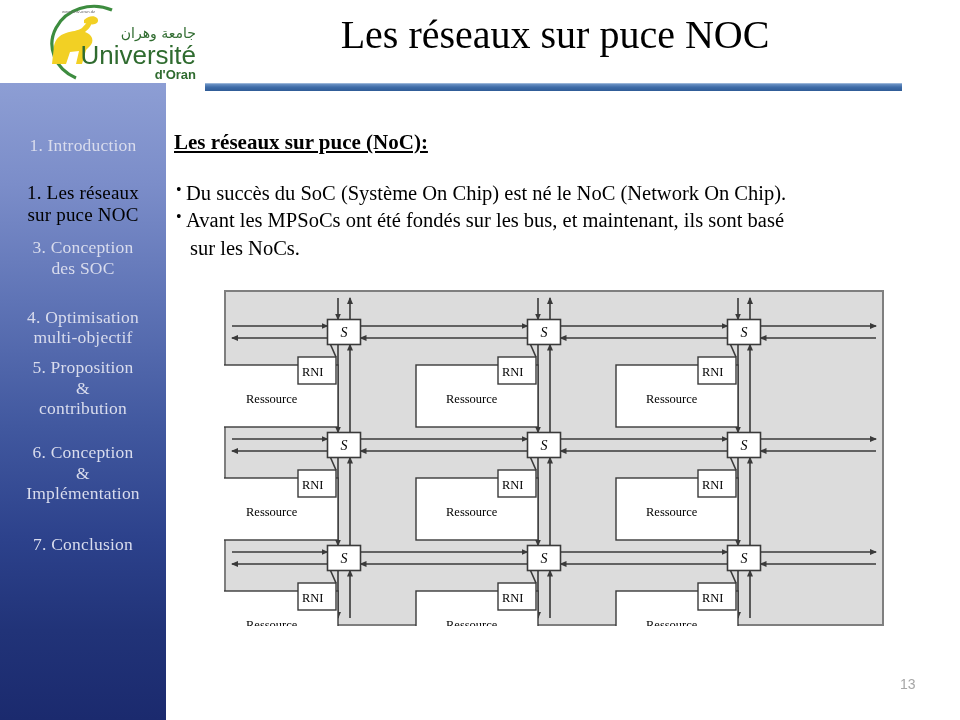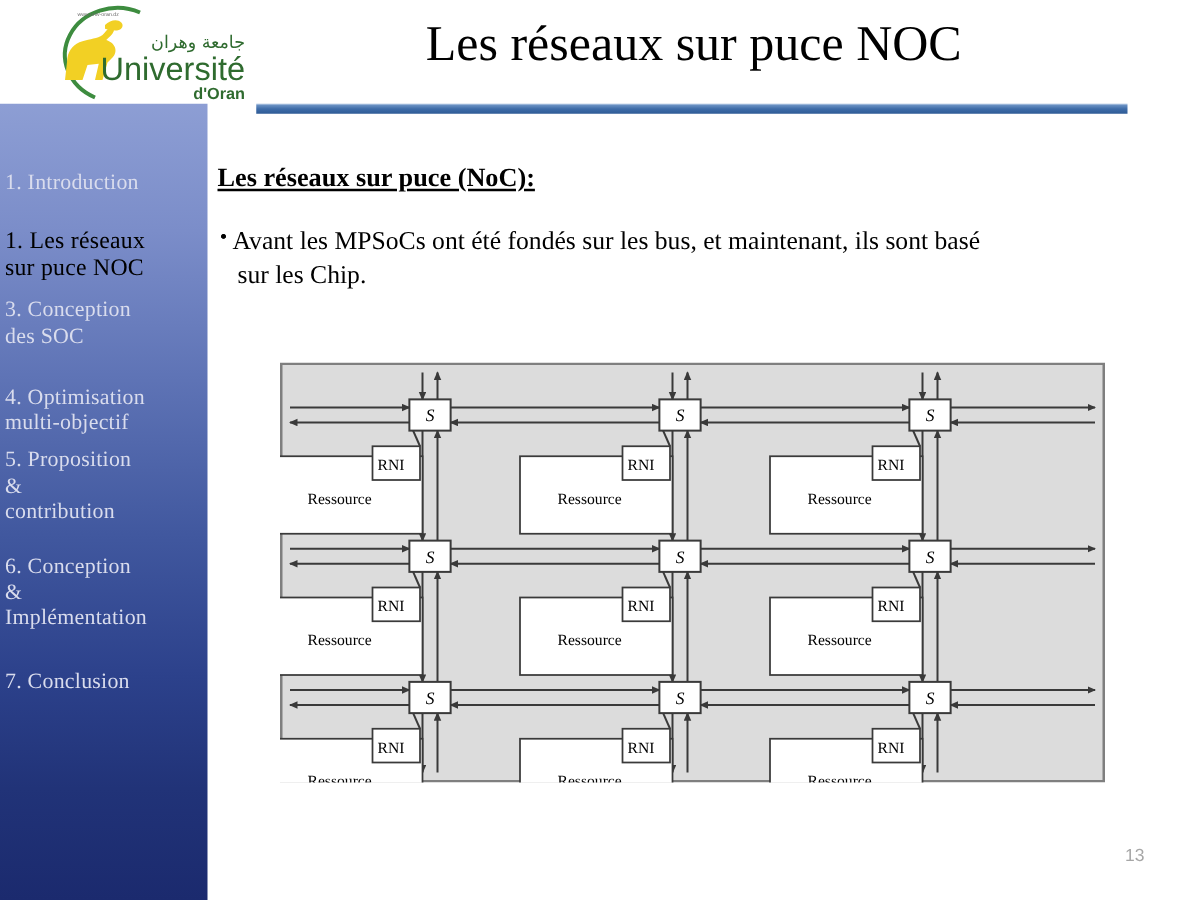--- a/index.html
+++ b/index.html
@@ -67,20 +67,21 @@
     display: flex;
     flex-direction: column;
     justify-content: flex-start;
     padding-top: 26px;
     box-sizing: border-box;
   }
   .nav-item {
     font-family: "Liberation Serif", serif;
     font-size: 17.5px;
     line-height: 1.18;
+    text-align: center;
     padding: 0 4px;
     color: #d9dced;
     letter-spacing: 0.2px;
     white-space: pre-line;
   }
   .nav-item.active {
     color: #000000;
     font-size: 19px;
   }
 
@@ -185,26 +186,26 @@
   <div class="nav-item" style="margin-top:23px;">6. Conception
 &amp;
 Implémentation</div>
   <div class="nav-item" style="margin-top:30px;">7. Conclusion</div>
 </nav>
 
 <div id="content-heading">Les réseaux sur puce (NoC):</div>
 
 <div id="bullets">
   <div class="bullet-line">
-    <span class="dot">•</span>
+    <span class="dot">•</span><span>Du succès du SoC (Système On Chip) est né le NoC (Network On Chip).</span>
   </div>
   <div class="bullet-line">
     <span class="dot">•</span><span>Avant les MPSoCs ont été fondés sur les bus, et maintenant, ils sont basé</span>
   </div>
-  <div class="bullet-cont">sur les Chip.</div>
+  <div class="bullet-cont">sur les NoCs.</div>
 </div>
 
 <div id="noc-diagram">
   <svg id="noc-svg" width="660" height="336" viewBox="0 0 660 336" xmlns="http://www.w3.org/2000/svg">
       <defs>
         <marker id="ah" markerWidth="7" markerHeight="7" refX="6" refY="3" orient="auto" markerUnits="userSpaceOnUse">
           <path d="M0,0 L7,3 L0,6 z" fill="#3a3a3a"></path>
         </marker>
       </defs>
       <rect x="1" y="1" width="658" height="334" fill="#dcdcdc" stroke="#7f7f7f" stroke-width="2"></rect>

